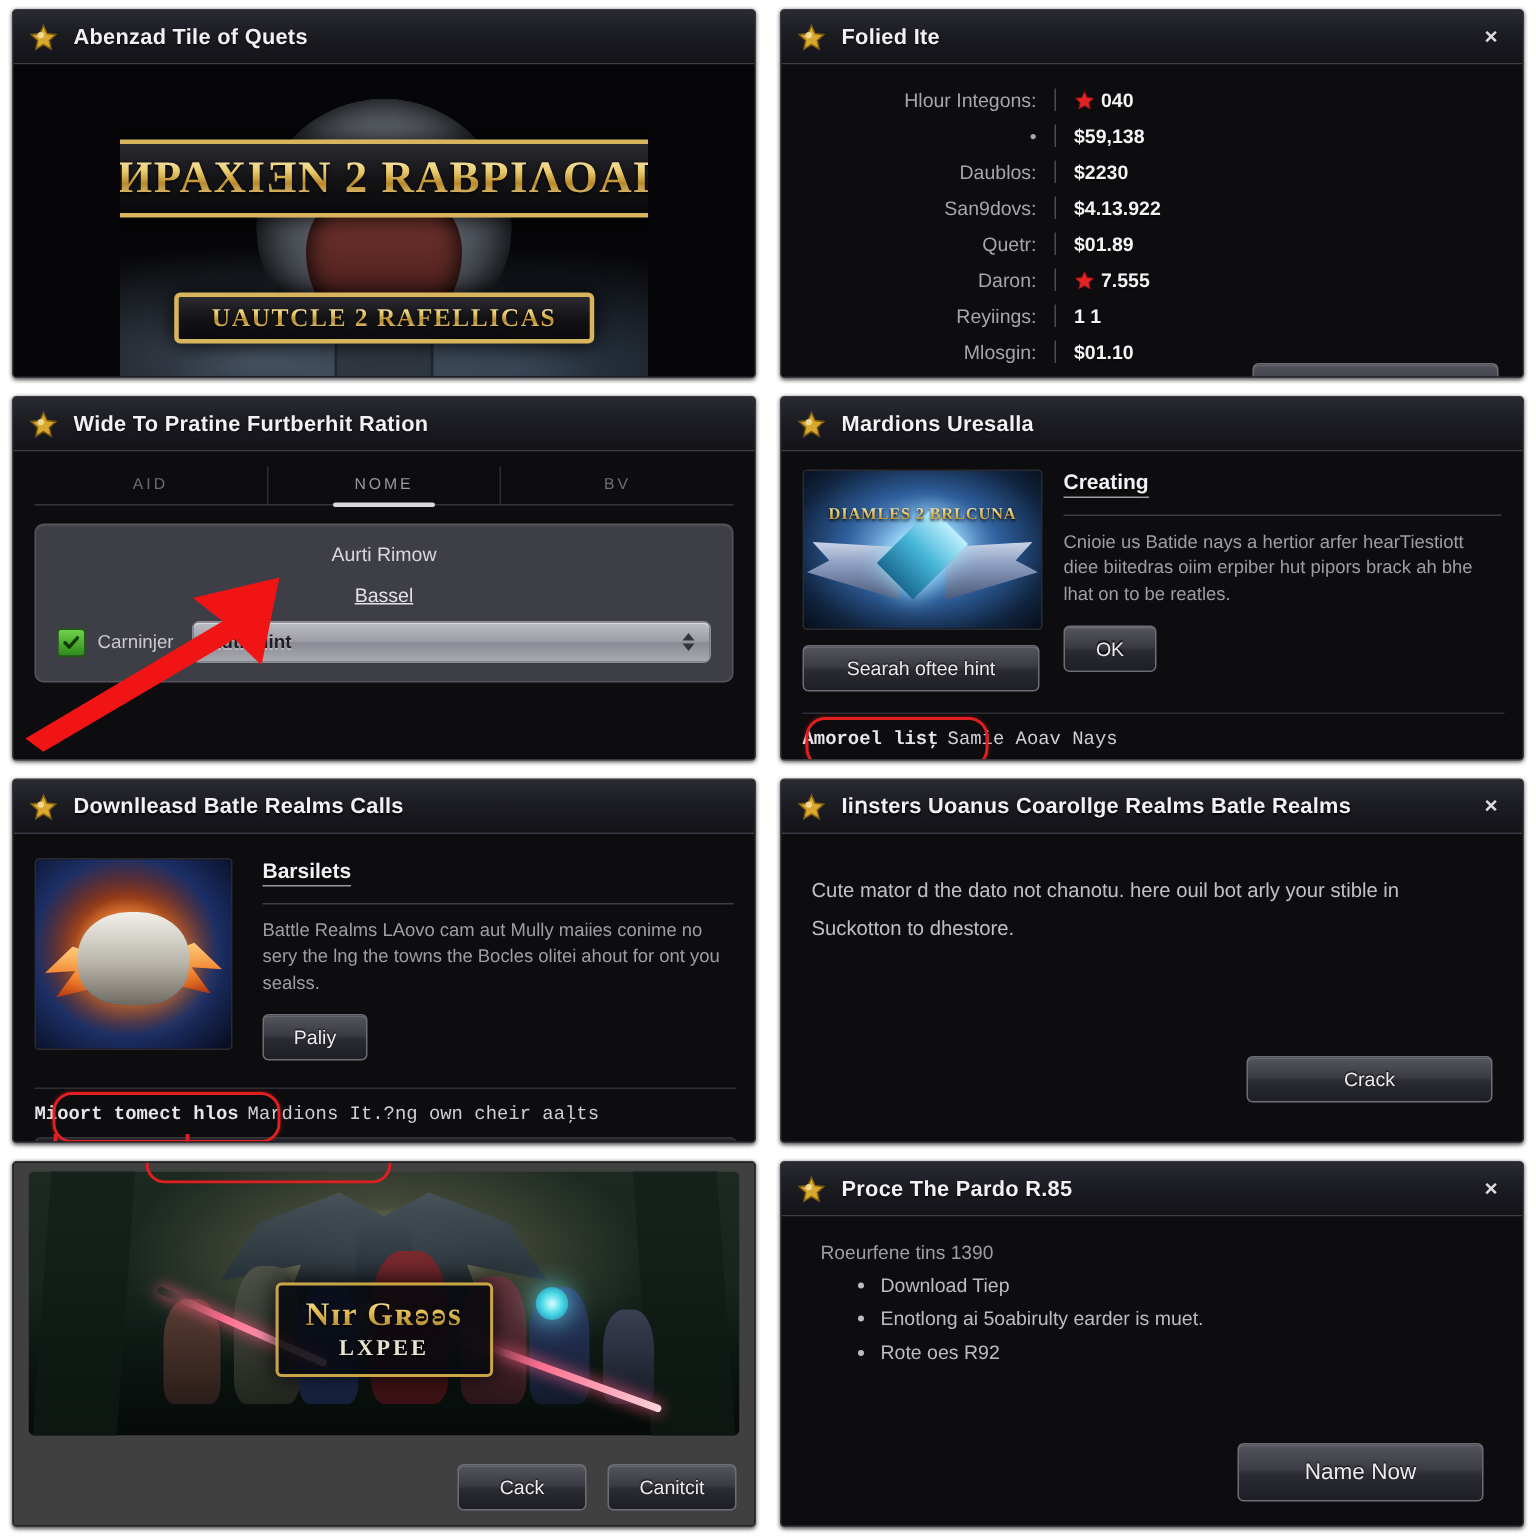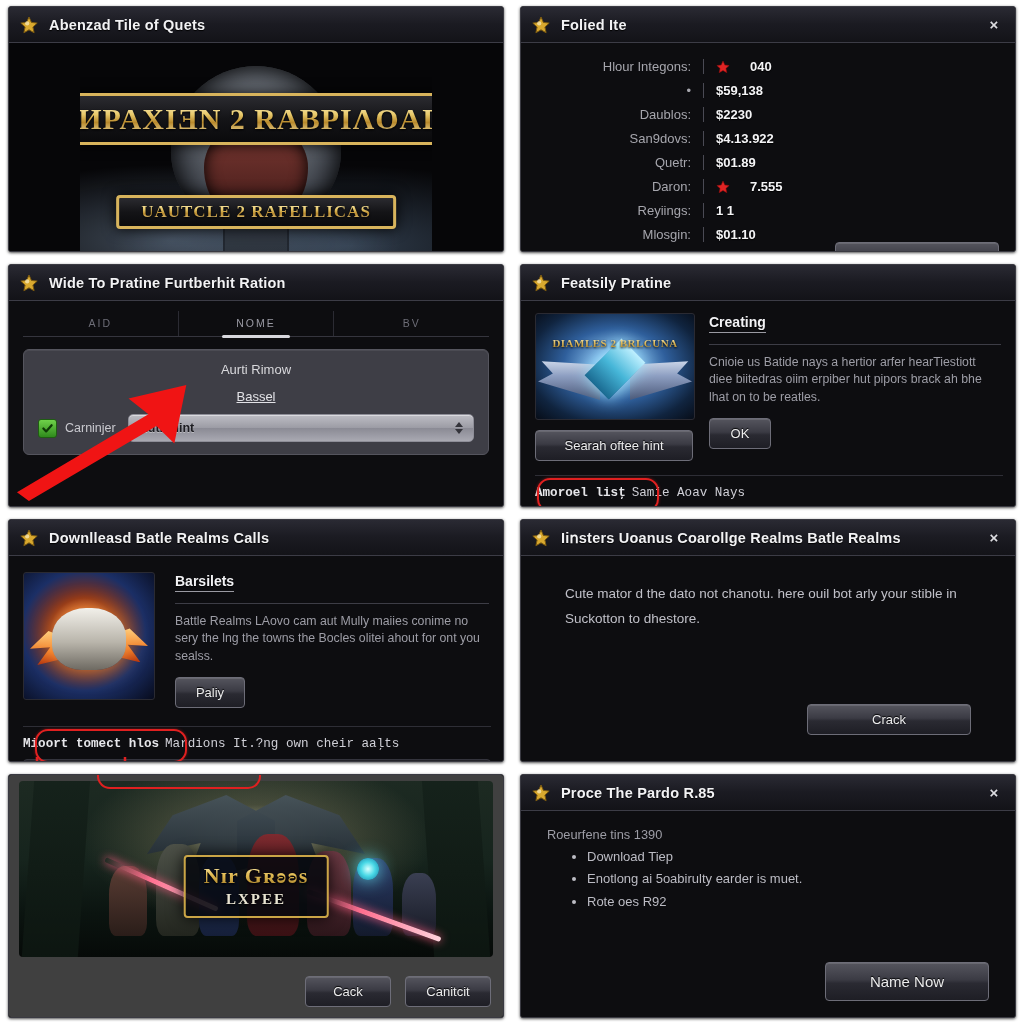--- a/index.html
+++ b/index.html
@@ -85,21 +85,21 @@
   .ribbon.sub .txt{font-size:17px;}
 
   
   .stats{padding:16px 14px 8px 14px;box-sizing:border-box;height:100%;
          display:flex;flex-direction:column;}
   .stat-row{display:flex;align-items:center;margin-bottom:9px;font-size:13px;}
   .stat-label{width:168px;text-align:right;padding-right:12px;color:#a6a6ad;
               white-space:nowrap;overflow:hidden;text-overflow:ellipsis;
               box-sizing:border-box;}
   .stat-sep{width:1px;align-self:stretch;background:#4a4a54;margin-right:12px;}
-  .stat-value{color:#f4f4f6;font-weight:bold;display:flex;align-items:center;gap:20px;
+  .stat-value{color:#f4f4f6;font-weight:bold;display:flex;align-items:center;gap:4px;
               text-shadow:0 1px 1px #000;}
   .star{width:14px;height:14px;flex:none;display:inline-block;}
   .stats-foot{margin-top:auto;display:flex;justify-content:flex-end;
               padding:0 2px 0 0;}
 
   
   .p3{padding:10px 14px;box-sizing:border-box;height:100%;position:relative;}
   .tabs{display:flex;border-bottom:1px solid #35353e;}
   .tab{flex:1;text-align:center;font-size:10.5px;letter-spacing:2px;
        color:#6d6d77;padding:6px 0 7px 0;position:relative;cursor:pointer;}
@@ -180,21 +180,21 @@
            display:flex;gap:6px;align-items:baseline;font-family:Liberation Mono, monospace;}
   .sl-head .normal{font-weight:normal;color:#cfcfd6;}
   .sl-row{background:#232329;border:1px solid #34343d;border-radius:4px;
           height:32px;display:flex;align-items:center;padding:0 8px 0 12px;
           box-sizing:border-box;}
 
   .redbox{position:absolute;border:2.5px solid #e02020;border-radius:13px;
           pointer-events:none;box-shadow:0 0 3px rgba(224,32,32,.5);}
 
   
-  .msg{padding:26px 44px;box-sizing:border-box;height:100%;
+  .msg{padding:26px 20px;box-sizing:border-box;height:100%;
        display:flex;flex-direction:column;}
   .msg p{margin:0 0 16px 0;color:#c0c0c8;font-size:13.5px;line-height:1.85;}
   .msg-foot{margin-top:auto;display:flex;justify-content:flex-end;}
 
   .reqlist{padding:16px 26px;box-sizing:border-box;height:100%;
            display:flex;flex-direction:column;}
   .req-lead{color:#9d9da6;font-size:12.8px;margin-bottom:4px;}
   .reqlist ul{margin:0;padding-left:40px;}
   .reqlist li{color:#bcbcc4;font-size:13px;line-height:1.72;}
 
@@ -420,21 +420,21 @@
 
   <div class="cell">
     <div class="panel">
       <div class="titlebar">
         <span class="tb-icon">
           <svg width="20" height="20" viewBox="0 0 20 20">
             <path d="M10 2 L12.4 7.4 L18.2 8.1 L13.9 12 L15.1 17.8 L10 14.8 L4.9 17.8 L6.1 12 L1.8 8.1 L7.6 7.4 Z" fill="#d9a92f" stroke="#7c5a10" stroke-width="1"></path>
             <circle cx="8.2" cy="8.4" r="2.1" fill="#f6e3a8" opacity=".85"></circle>
           </svg>
         </span>
-        <span class="tb-title">Featsily Pratine</span>
+        <span class="tb-title">Mardions Uresalla</span>
       </div>
       <div class="body">
         <div class="media">
           <div class="thumbwrap">
             <div class="thumb wings">
               <span class="tw-wing l"></span>
                 <span class="tw-wing r"></span>
               <span class="tw-core"></span>
               <span class="tw-logo">DIAMLES 2 BRLCUNA</span>
             </div>

